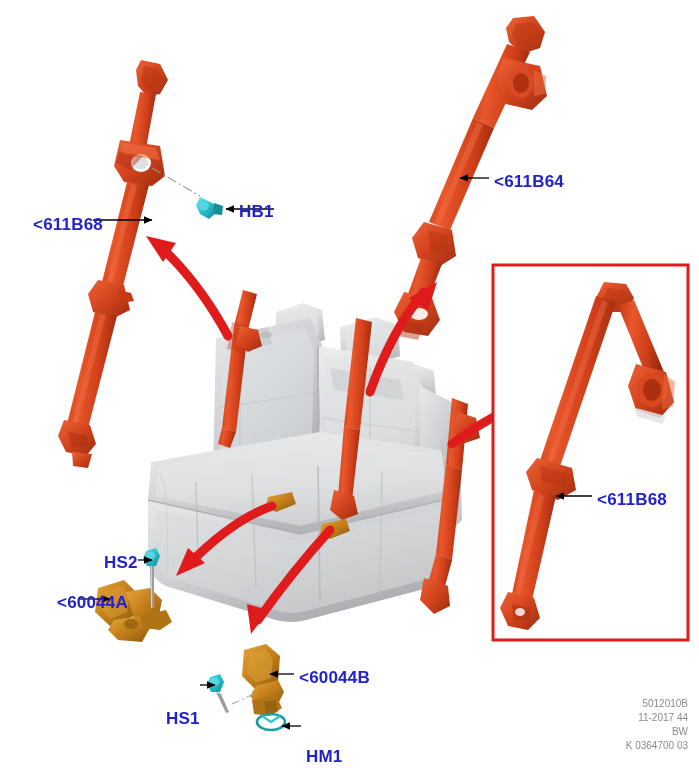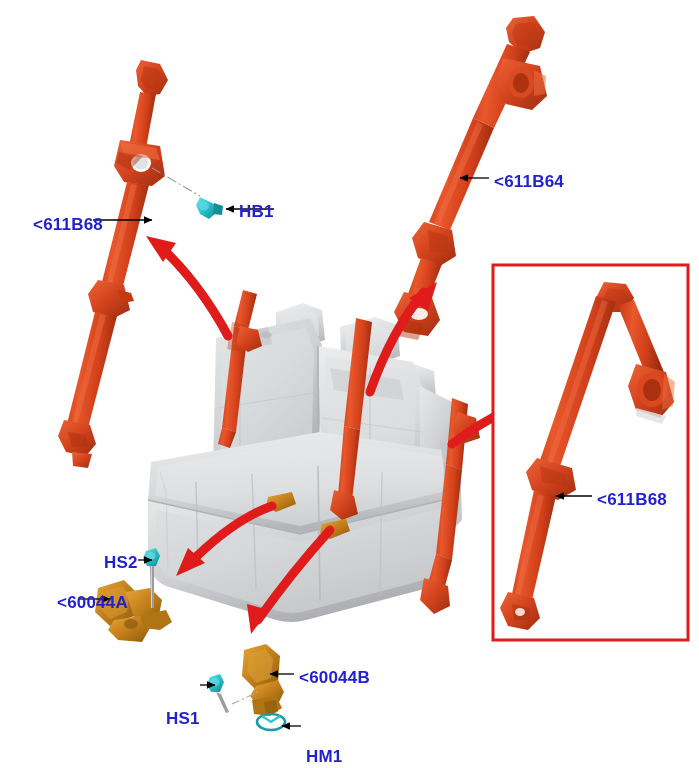--- a/index.html
+++ b/index.html
@@ -328,14 +328,20 @@
   <div class="lbl" style="left:239px; top:203px;text-align:right;">HB1</div>
   <div class="lbl" style="left:494px; top:173px;">&lt;611B64</div>
   <div class="lbl" style="left:597px; top:491px;">&lt;611B68</div>
   <div class="lbl" style="left:104px; top:554px;text-align:right;">HS2</div>
   <div class="lbl" style="left:21px;  top:594px;margin-left:36px;">&lt;60044A</div>
   <div class="lbl" style="left:166px; top:710px;">HS1</div>
   <div class="lbl" style="left:299px; top:669px;">&lt;60044B</div>
   <div class="lbl" style="left:306px; top:748px;">HM1</div>
 
 
+  <div class="meta-block">
+    <div>5012010B</div>
+    <div>11-2017 44</div>
+    <div>BW</div>
+    <div>K 0364700 03</div>
+  </div>
 
 </div>
 
 </body></html>

